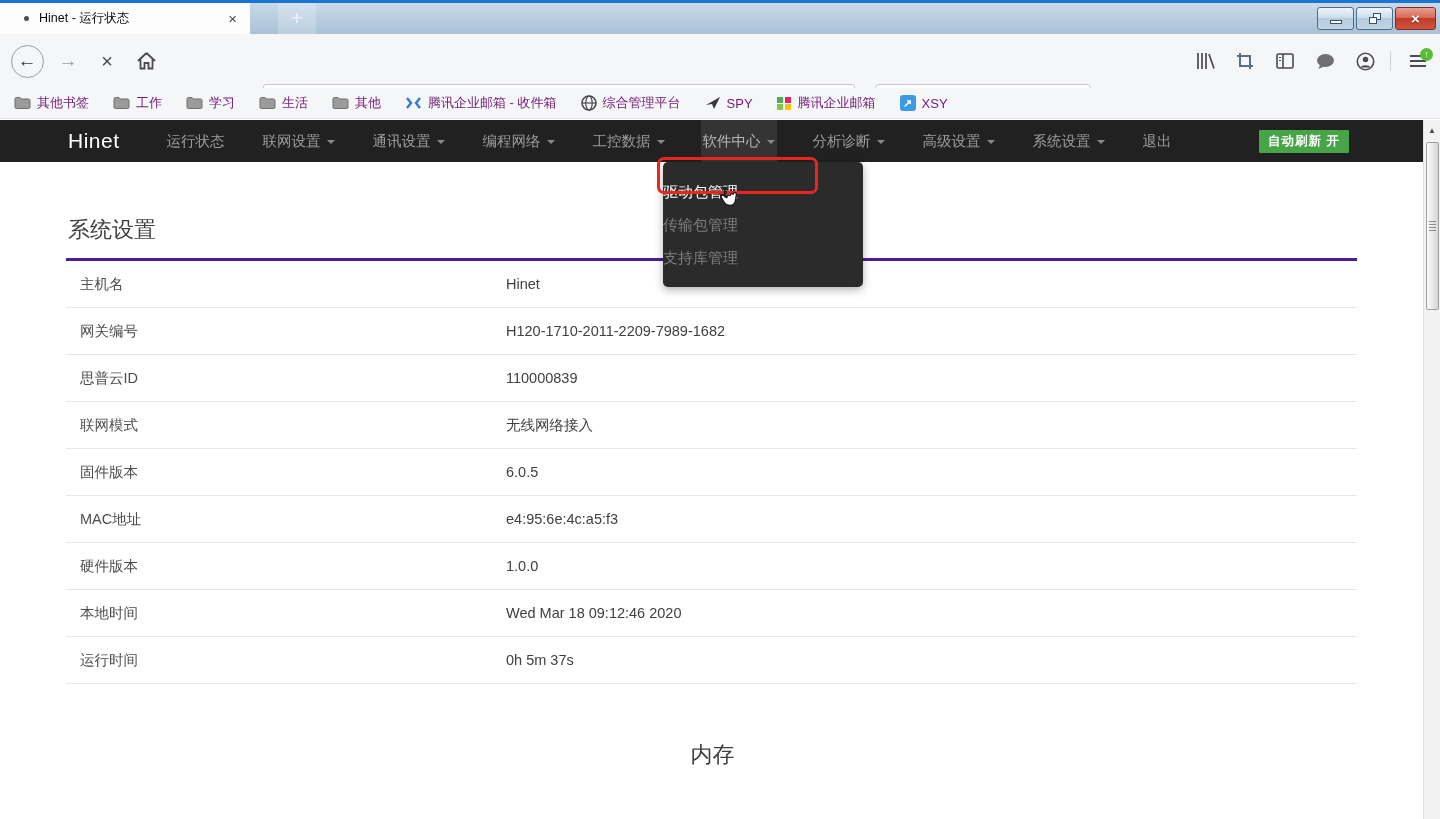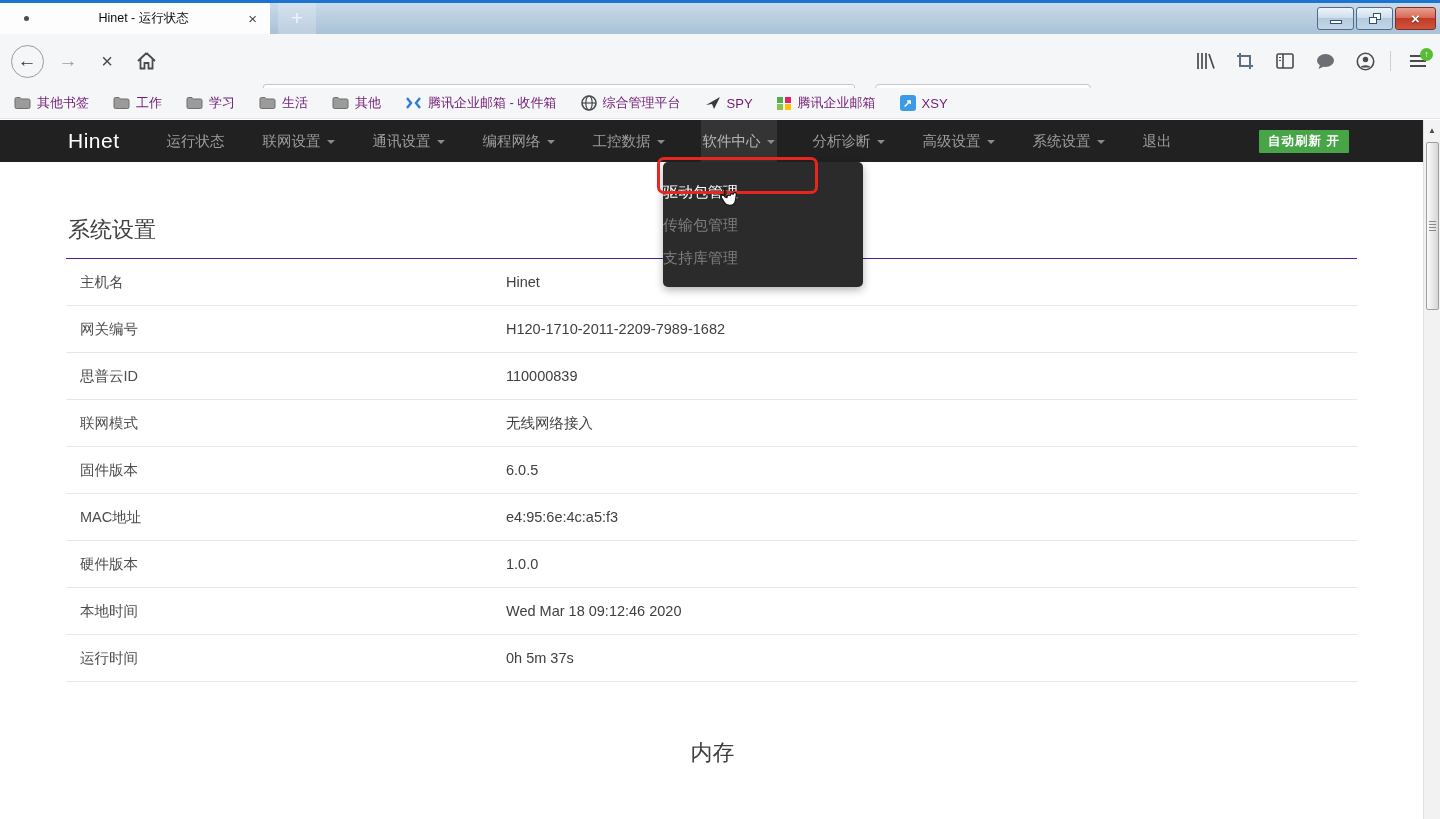--- a/index.html
+++ b/index.html
@@ -4,22 +4,22 @@
 <style>
   * { margin:0; padding:0; box-sizing:border-box; }
   html,body { width:1440px; height:819px; overflow:hidden; }
   body { font-family:"Liberation Sans", sans-serif; }
   #screen { position:relative; width:1440px; height:819px; background:#fff; overflow:hidden; }
 
   
   .topline { position:absolute; left:0; top:0; width:1440px; height:3px; background:#1b74cf; }
   .tabbar { position:absolute; left:0; top:3px; width:1440px; height:31px;
             background:linear-gradient(#c9daea,#a9c1d6); }
-  .tab { position:absolute; left:0; top:0; width:270px; height:31px; background:#fdfdfd;
-         display:flex; align-items:center;text-align:center; }
+  .tab { position:absolute; left:0; top:0; width:250px; height:31px; background:#fdfdfd;
+         display:flex; align-items:center; }
   .tab-dot { width:5px; height:5px; border-radius:50%; background:#4d4d4d; margin-left:24px; }
   .tab-title { font-size:12.5px; color:#0c0c0c; margin-left:10px; flex:1; white-space:nowrap; overflow:hidden; }
   .tab-close { font-size:15px; color:#4a4a4f; margin-right:13px; line-height:1; cursor:default; }
   .newtab { position:absolute; left:278px; top:0; width:38px; height:31px; background:rgba(255,255,255,.22);
             color:#eef4fa; font-size:21px; font-weight:300; text-align:center; line-height:29px; }
   .winbtns { position:absolute; right:4px; top:4px; display:flex; gap:2px; }
   .winbtn { height:23px; border:1px solid #4d6b8c; border-radius:3px;
             background:linear-gradient(#eef5fb 0%,#cfdeed 45%,#b4cadd 50%,#c3d6e6 100%);
             display:flex; align-items:center; justify-content:center; }
   .winbtn.min,.winbtn.restore{ width:37px; }
@@ -88,21 +88,21 @@
   .dropdown { position:absolute; left:663px; top:42px; width:200px; height:125px; background:#2b2b2b;
               border-radius:5px; box-shadow:0 3px 8px rgba(0,0,0,.3); padding-top:13px; z-index:5; }
   .dd-item { height:33px; line-height:33px; font-size:15px; color:#7d7d7d; }
   .dd-item.active { color:#fff; }
   .annotation { position:absolute; left:-6px; top:-5px; width:161px; height:37px;
                 border:3px solid #e8261f; border-radius:7px; z-index:6; pointer-events:none; }
   .cursor { position:absolute; left:53px; top:24px; z-index:7; }
 
   .content { position:absolute; left:0; top:42px; width:1423px; padding:0 66px; }
   .section-title { font-size:22px; color:#3f3f3f; font-weight:500; margin-top:53px; padding-left:2px; }
-  .info-table { margin-top:13px; border-top:1px solid #4c1d95; }
+  .info-table { margin-top:13px; border-top:3px solid #4c1d95; }
   .irow { height:47px; display:flex; align-items:center; border-bottom:1px solid #e7e7e7; position:relative; }
   .irow .ilabel { font-size:14.5px; color:#4d4d4d; padding-left:14px; width:440px; }
   .irow .ivalue { font-size:14.5px; color:#404040; }
   .section-title.mem { margin-top:56px;text-align:center; }
 
   
   .scrollbar { position:absolute; right:0; top:120px; width:17px; height:699px; background:#f2f2f2;
                border-left:1px solid #e0e0e0; }
   .sb-up { height:20px; display:flex; align-items:center; justify-content:center; font-size:8px; color:#4a4a4a; }
   .sb-thumb { position:absolute; left:2px; top:22px; width:13px; height:168px;

